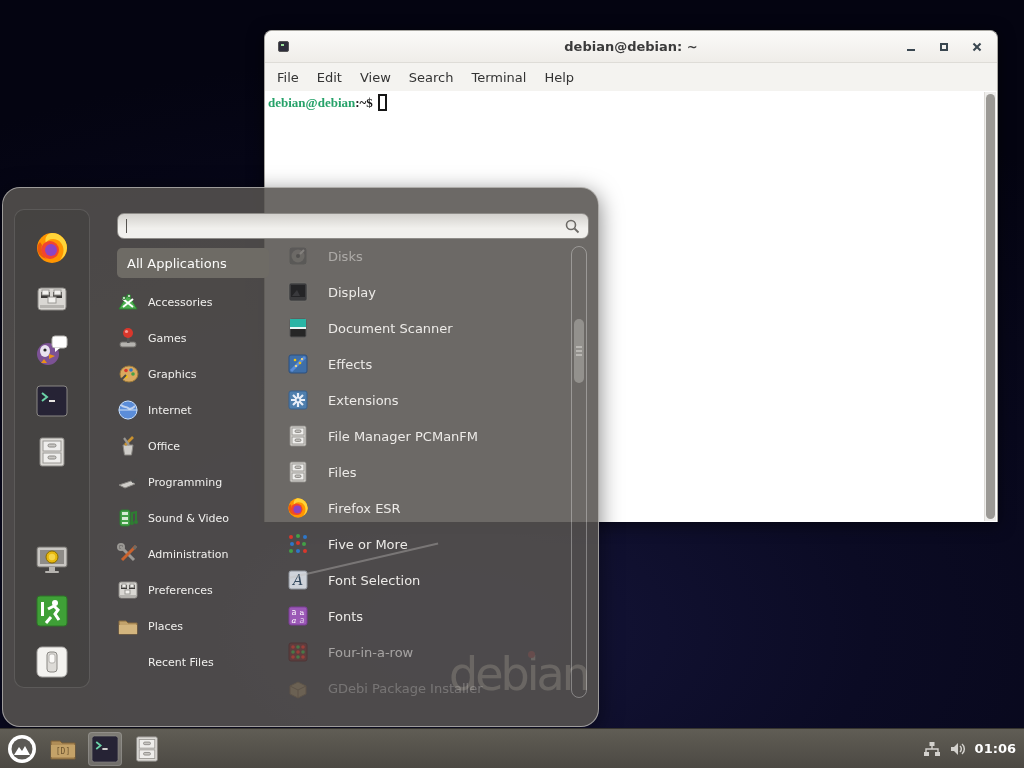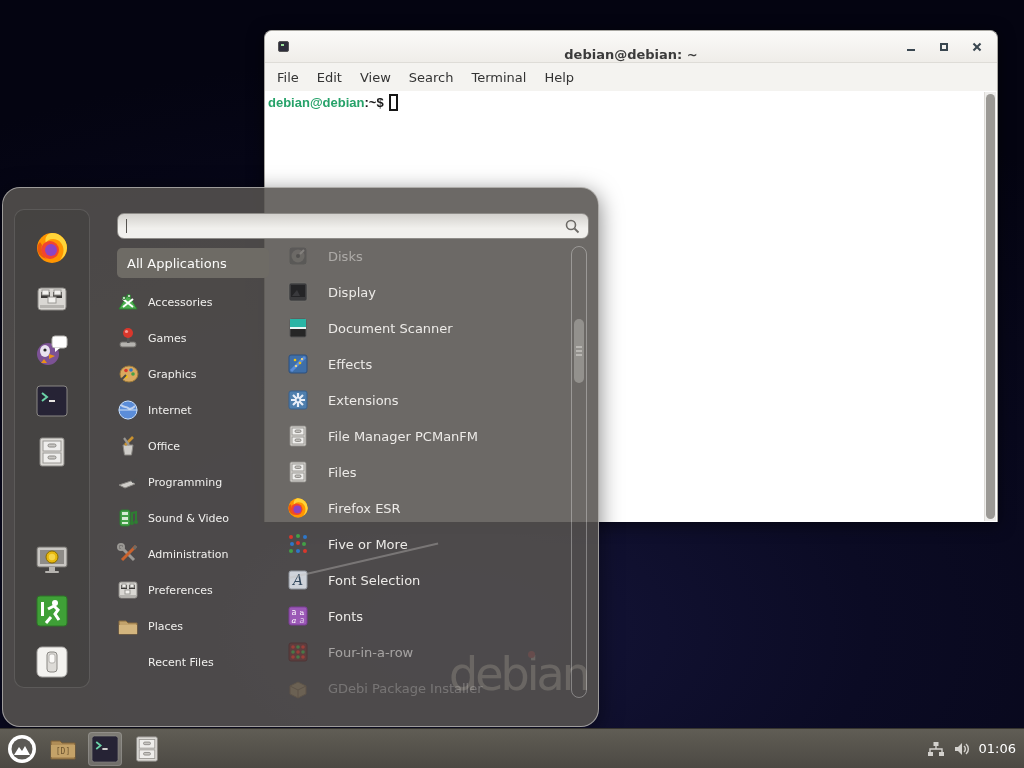--- a/index.html
+++ b/index.html
@@ -16,36 +16,36 @@
     font-size:46px; letter-spacing:-3px; color:#eae9e4; font-weight:500;
   }
   .watermark .idot { position:absolute; left:79px; top:4px; width:7px; height:7px; border-radius:50%; background:#d0243c; }
 
   
   .terminal { position:absolute; left:264px; top:30px; width:734px; height:492px;
     border-radius:8px 8px 0 0; background:#fff; z-index:1;
     box-shadow:0 3px 16px rgba(0,0,0,.55); border:1px solid #a9a7a2; border-bottom:none; }
   .titlebar { height:32px; background:linear-gradient(#fbfaf8,#efede9);
     border-radius:8px 8px 0 0; border-bottom:1px solid #dedcd7;
-    display:flex; align-items:flex-end; position:relative; }
+    display:flex; align-items:center; position:relative; }
   .titlebar .win-icon { position:absolute; left:13px; top:10px; width:11px; height:11px;
     border-radius:2px; background:#2d2d3a; border:1px solid #555; }
   .titlebar .win-icon::after { content:""; position:absolute; left:2px; top:2px; width:3px; height:2px; background:#9be29b; }
   .title-text { flex:1; text-align:center; font-size:13px; font-weight:bold; color:#3b3b3b; }
   .win-btns { position:absolute; right:10px; top:0; height:32px; display:flex; align-items:center; gap:13px; }
   .win-btn { width:20px; height:22px; display:flex; align-items:center; justify-content:center; position:relative; }
   .glyph-min { width:8px; height:2px; background:#3a4750; margin-top:6px; }
   .glyph-max { width:8px; height:8px; border:2px solid #3a4750; }
   .glyph-close { width:10px; height:10px; position:relative; }
   .glyph-close::before,.glyph-close::after { content:""; position:absolute; left:0; top:4px; width:10px; height:2px; background:#3a4750; }
   .glyph-close::before { transform:rotate(45deg);} .glyph-close::after { transform:rotate(-45deg);}
   .menubar { height:28px; background:#f4f3f0; display:flex; align-items:center; padding-left:3px; }
   .menubar span { font-size:13px; color:#333; padding:4px 9px; cursor:default; }
   .term-body { position:relative; height:431px; background:#fff; }
-  .prompt { position:absolute; left:3px; top:3px; font-family:Liberation Sans, sans-serif;
+  .prompt { position:absolute; left:3px; top:3px; font-family:Liberation Serif, serif;
     font-size:13px; font-weight:bold; display:flex; align-items:center; }
   .prompt .user { color:#26a269; } .prompt .suffix { color:#1a1a1a; }
   .cursor-box { display:inline-block; width:9px; height:17px; border:2px solid #161616; margin-left:5px; }
   .term-scroll { position:absolute; right:1px; top:1px; bottom:1px; width:12px; background:#efeeec; border-left:1px solid #dddbd7; }
   .term-thumb { position:absolute; left:1px; right:1px; top:2px; bottom:2px; border-radius:5px; background:#9b9995; }
 
   
   .menu-panel { position:absolute; left:2px; top:187px; width:597px; height:540px; z-index:2;
     background:rgba(86,83,79,.87); border:1px solid rgba(228,226,222,.55); border-radius:18px;
     box-shadow:0 5px 22px rgba(0,0,0,.5); overflow:hidden; }
@@ -83,21 +83,21 @@
     background:rgba(195,193,188,.38); transform:rotate(-13deg); transform-origin:left center; }
 
   
   .taskbar { position:absolute; left:0; bottom:0; width:1024px; height:40px; z-index:3;
     background:linear-gradient(#605d55,#4c4943); border-top:1px solid #36342e;
     display:flex; align-items:center; }
   .tb-menu { margin-left:6px; width:32px; height:32px; display:flex; align-items:center; justify-content:center; }
   .tb-item { width:34px; height:34px; margin-left:8px; display:flex; align-items:center; justify-content:center; border-radius:4px; }
   .tb-item.active { background:rgba(255,255,255,.2); box-shadow:inset 0 0 0 1px rgba(255,255,255,.15); }
   .tray { margin-left:auto; display:flex; align-items:center; gap:8px; padding-right:8px; }
-  .clock { font-size:13px; font-weight:normal; color:#fff; }
+  .clock { font-size:13px; font-weight:bold; color:#fff; }
 
   svg { display:block; }
 </style>
 </head>
 <body>
 
 <div class="watermark">
   <span>debian</span><span class="idot"></span>
 </div>
 

